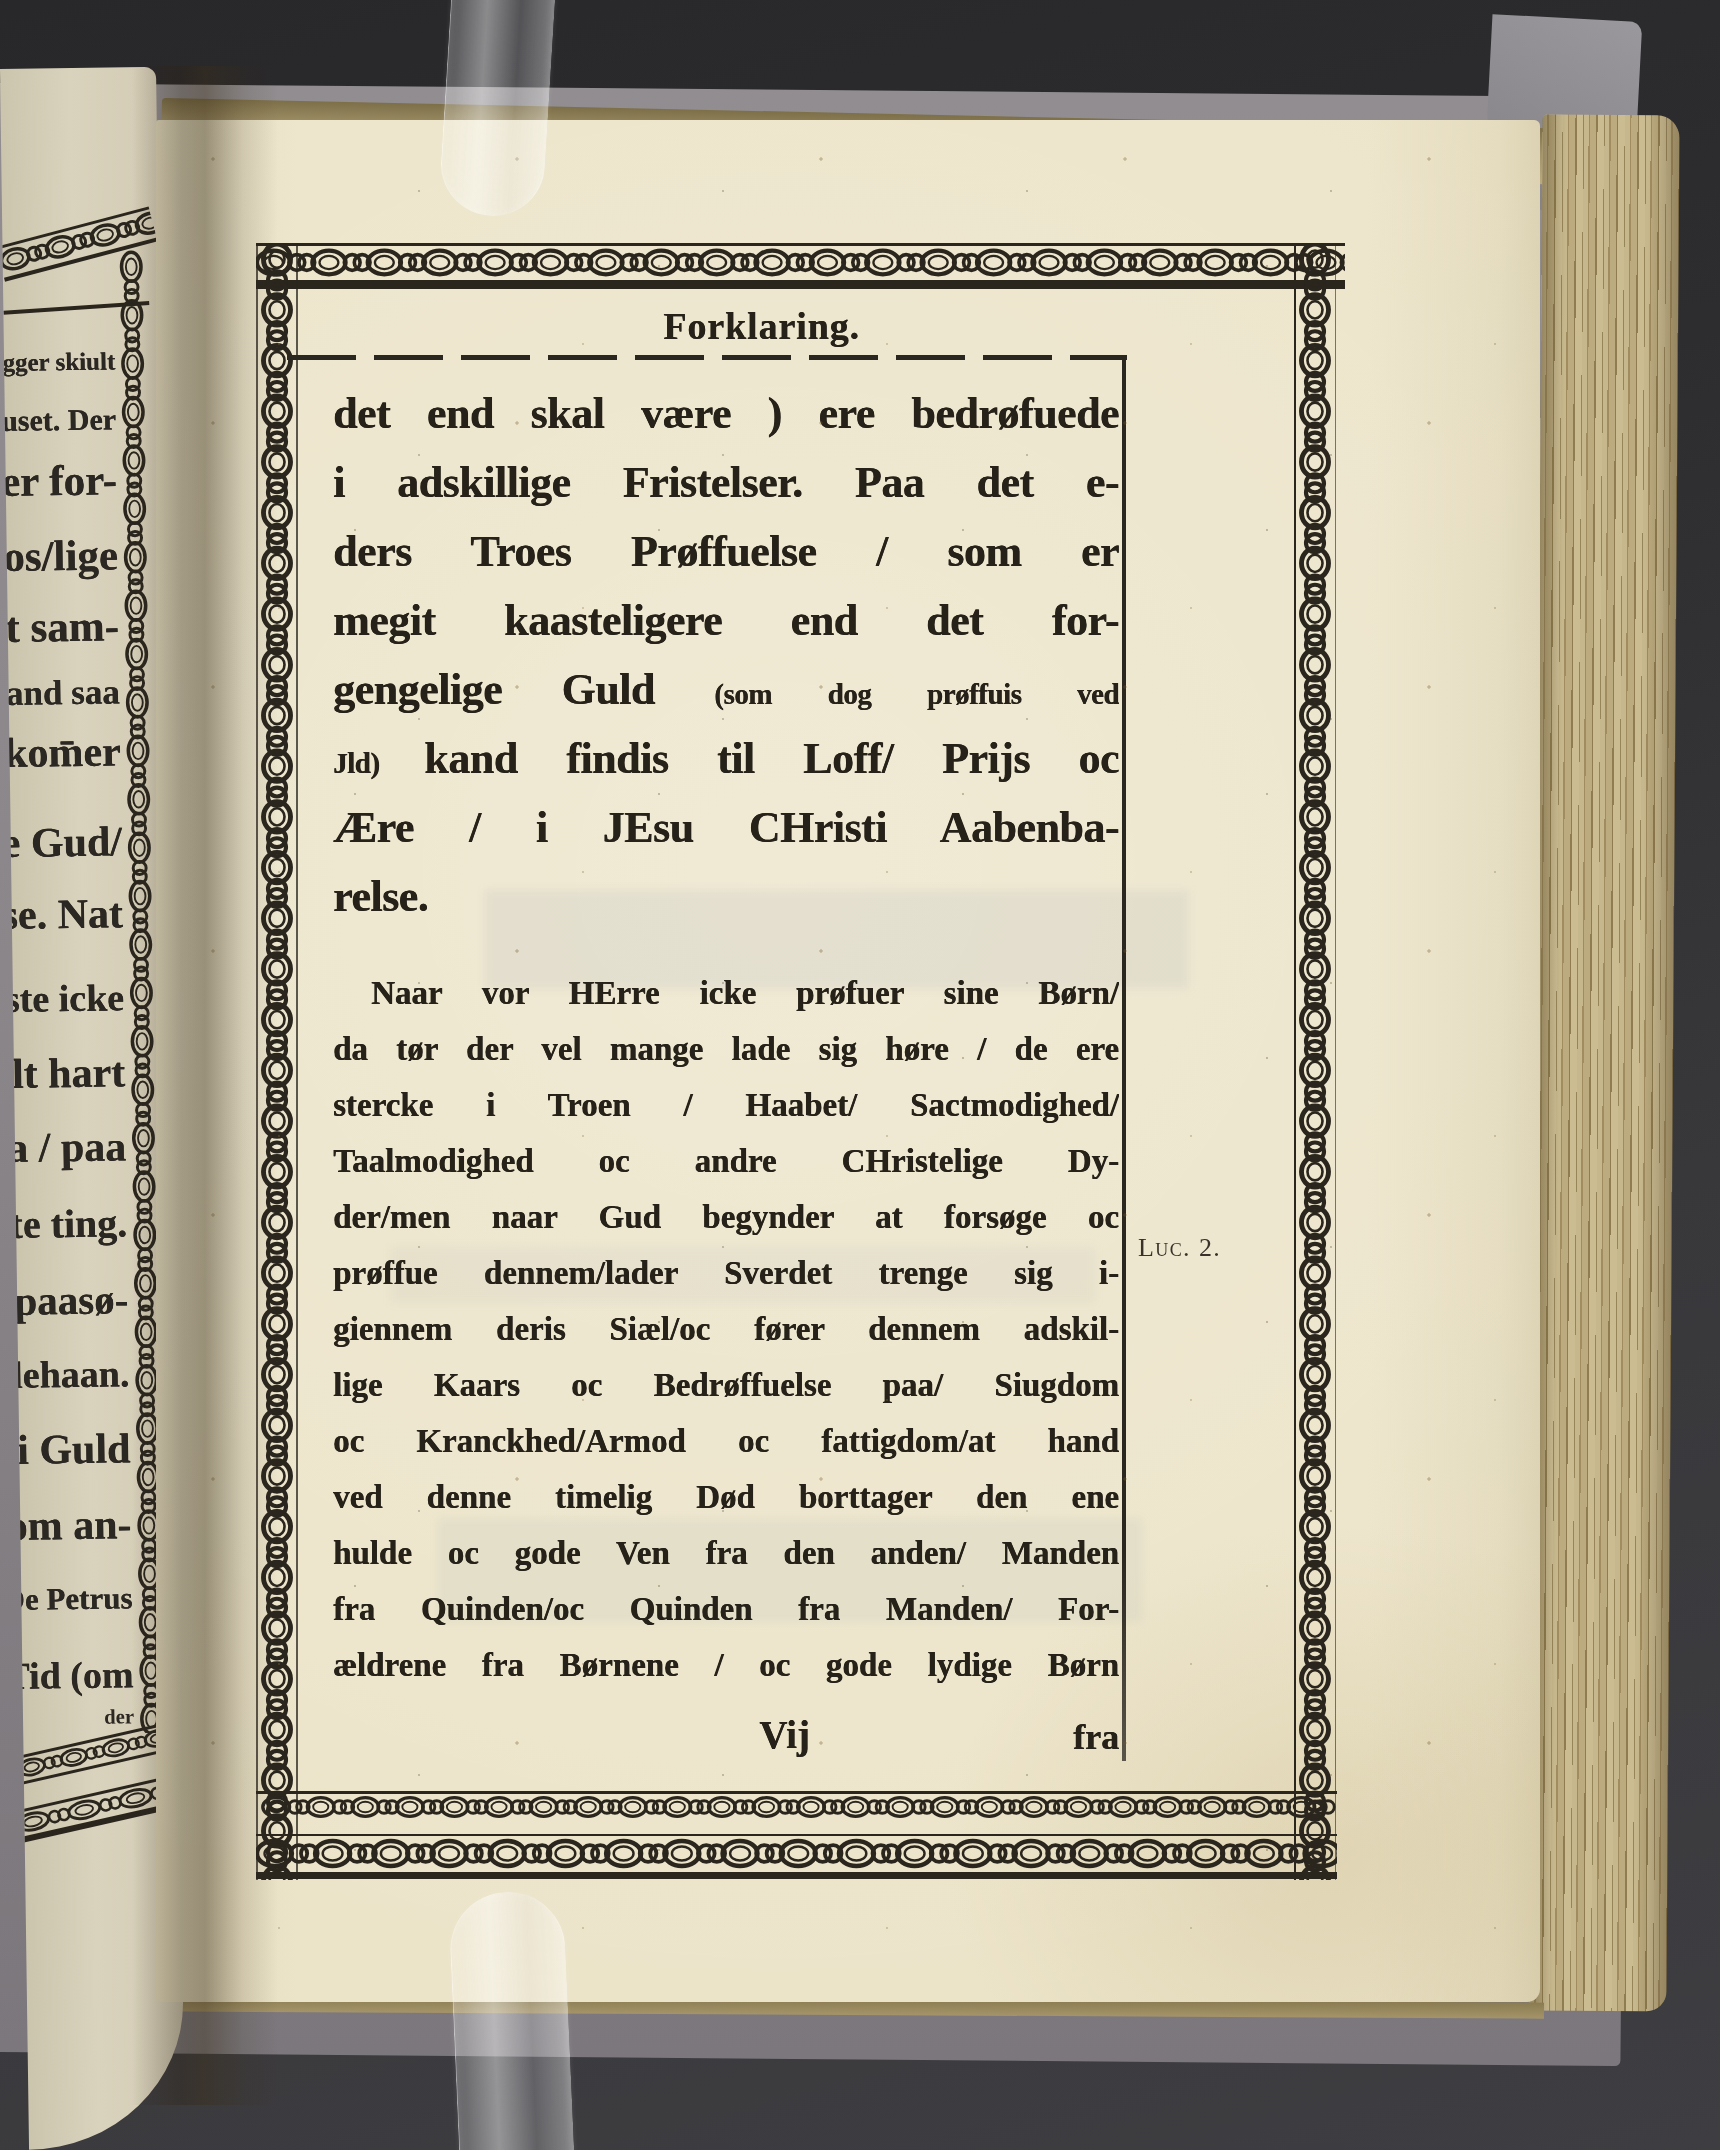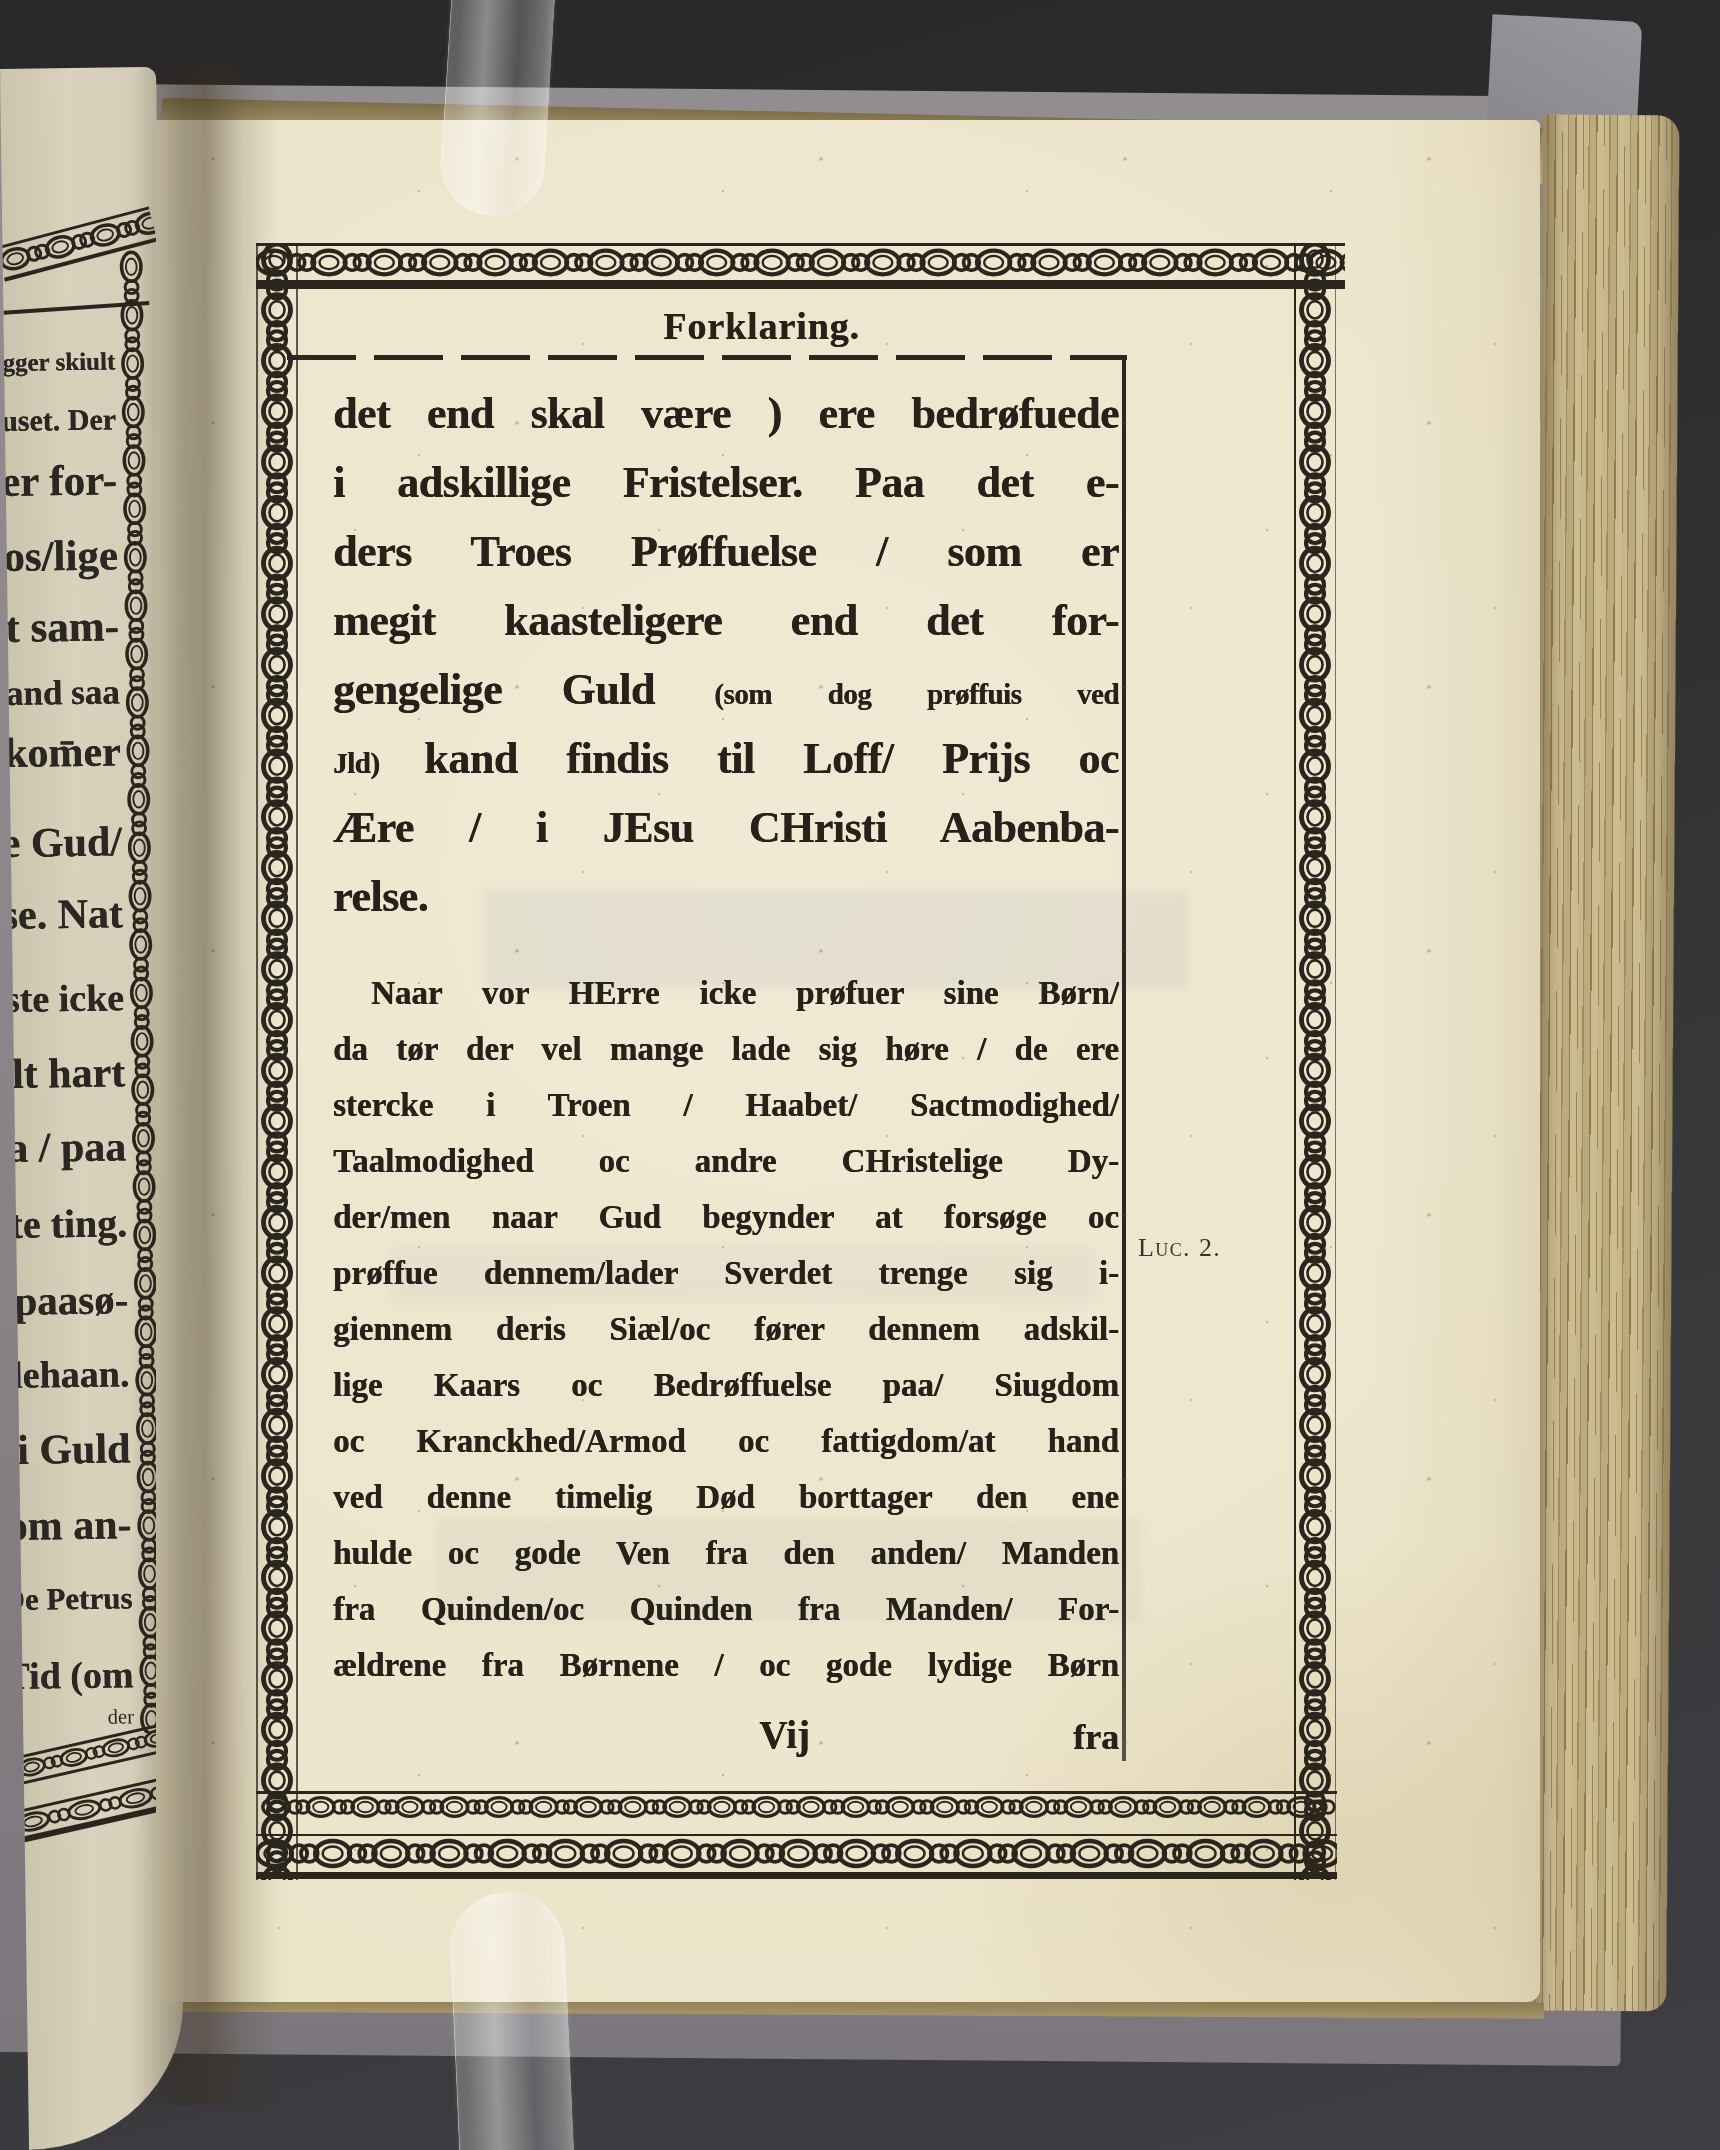--- a/index.html
+++ b/index.html
@@ -39,21 +39,21 @@
   .lp-topband{left:-6.6px;top:139px;width:158px;height:36px;border-top:3.8px solid #2a261e;border-bottom:4.7px solid #2a261e;
     transform:rotate(-14deg);transform-origin:right center;}
   .lp-rule{left:0;top:238px;width:146px;height:4.2px;background:#2a261e;transform:rotate(-3deg);}
   .lp-col{left:115px;top:178px;width:27px;height:1488px;color:#2a261e;overflow:hidden;}
   .lp-botband1{left:-9.4px;top:1653px;width:165px;height:29px;border-top:3.8px solid #2a261e;border-bottom:3.8px solid #2a261e;
     transform:rotate(-12deg);transform-origin:right center;}
   .lp-botband2{left:-11.3px;top:1707px;width:167px;height:33px;border-top:3.3px solid #2a261e;border-bottom:6.6px solid #2a261e;
     transform:rotate(-12deg);transform-origin:right center;}
   .lp-frag{position:absolute;right:45px;white-space:nowrap;font-weight:700;
     text-shadow:0.3px 0 0 currentColor;}
-  .lp-catch{position:absolute;right:45px;font-weight:400;}
+  .lp-catch{position:absolute;right:45px;font-weight:700;}
 
   
   .gutter{left:132px;top:66px;width:146px;height:2039px;pointer-events:none;
     background:linear-gradient(90deg,rgba(45,35,20,0) 0%,rgba(45,35,20,.34) 34%,rgba(58,46,26,.44) 50%,rgba(58,46,26,.14) 76%,rgba(58,46,26,0) 100%);}
 
   
   .main-page{left:156px;top:120px;width:1384px;height:1882px;color:#262219;
     background:
       radial-gradient(130% 90% at 45% 40%,rgba(255,255,255,.22),rgba(255,255,255,0) 70%),
       radial-gradient(40% 25% at 85% 92%,rgba(190,170,120,.28),rgba(190,170,120,0) 70%),

